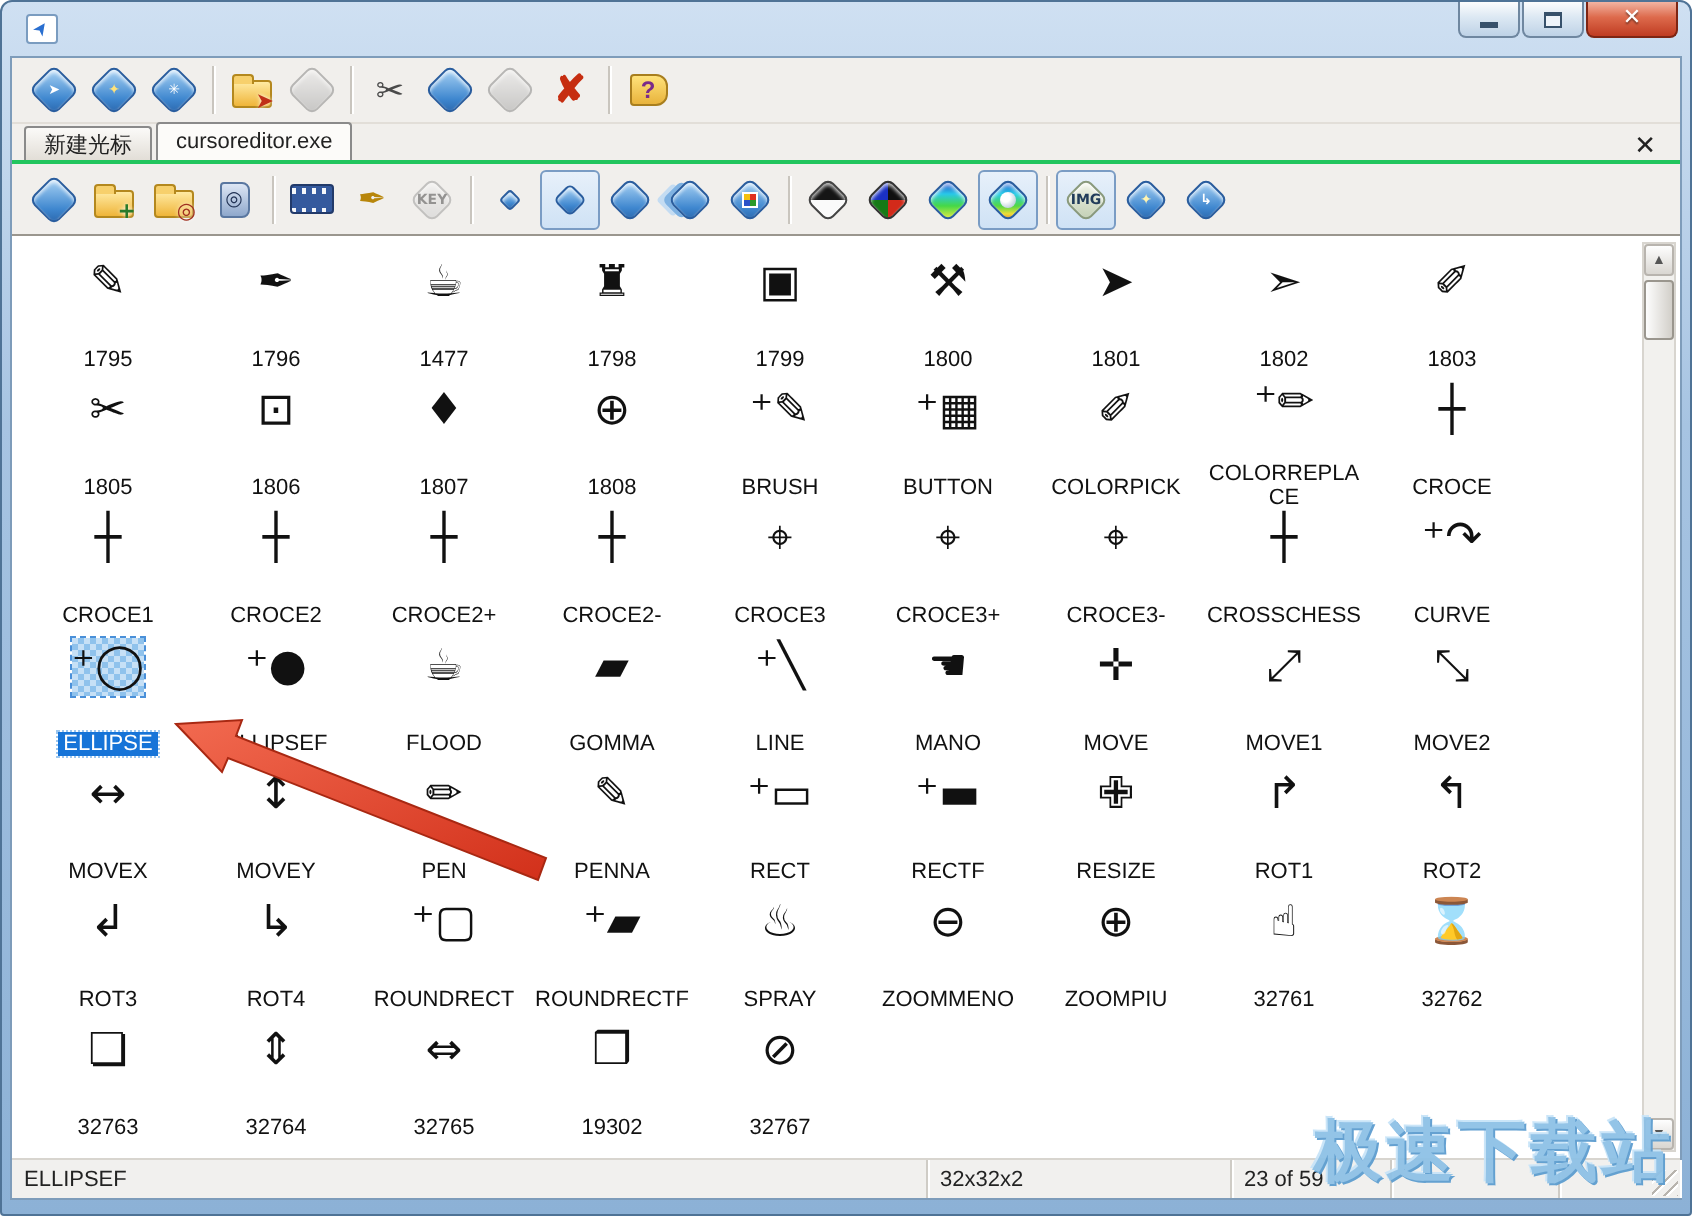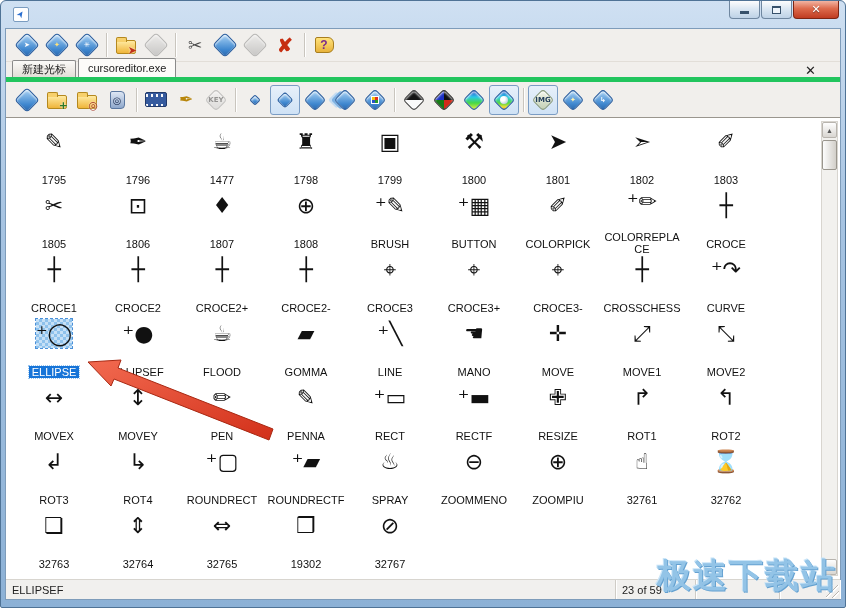--- a/index.html
+++ b/index.html
@@ -69,21 +69,21 @@
   .bookq{width:15px;height:18px;background:linear-gradient(#dde6f4,#8fa8cc);border:1px solid #5a77a0;border-radius:2px 4px 4px 2px;}
   .bookq .glyph{position:absolute;left:50%;top:50%;transform:translate(-50%,-50%);font-size:10px;font-weight:bold;font-family:"DejaVu Sans",sans-serif;}
   .bookhelp{width:19px;height:16px;background:linear-gradient(#ffe27a,#e8b33c);border:1px solid #a87e1e;border-radius:2px 6px 6px 2px;}
   .bookhelp .glyph{position:absolute;left:50%;top:50%;transform:translate(-50%,-50%);font-size:12px;font-weight:bold;}
   .film{width:22px;height:15px;background:#355a9e;border:1px solid #223a6a;border-radius:2px;
     background-image:repeating-linear-gradient(90deg,rgba(255,255,255,.95) 0 2px,transparent 2px 5px),
                      repeating-linear-gradient(90deg,rgba(255,255,255,.95) 0 2px,transparent 2px 5px);
     background-size:100% 3px;background-position:0 1px,0 11px;background-repeat:no-repeat;}
 
   
-  .tabbar{height:20px;background:#f1efec;display:flex;align-items:flex-end;padding:2px 18px 0 6px;border-bottom:5px solid #22c55e;}
+  .tabbar{height:20px;background:#f1efec;display:flex;align-items:flex-end;padding:2px 6px 0 6px;border-bottom:2px solid #22c55e;}
   .tab{height:17px;padding:1px 9px;font-size:11px;color:#222;background:linear-gradient(#fbfaf8,#e2ded7);
     border:1px solid #8a8a8a;border-bottom:none;border-radius:2px 2px 0 0;margin-right:2px;display:flex;align-items:center;cursor:default;}
   .tab.active{height:19px;background:#fcfbf9;font-size:11px;}
   .tab-close{margin-left:auto;align-self:center;font-size:13px;color:#222;padding:0 6px;cursor:default;line-height:1;}
 
   
   .content{position:relative;flex:1;background:#fff;overflow:hidden;}
   .grid{display:grid;grid-template-columns:repeat(9,84px);grid-auto-rows:64px;padding:4px 0 0 6px;}
   .cell{display:flex;flex-direction:column;align-items:center;padding-top:5px;cursor:default;}
   .gi-iconbox{width:36px;height:34px;display:flex;align-items:center;justify-content:center;}
@@ -647,20 +647,21 @@
 
       <div class="vscroll">
         <div class="sb-btn up">▲</div>
         <div class="sb-thumb"></div>
         <div class="sb-btn down">▼</div>
       </div>
     </div>
 
     <div class="statusbar">
       <div class="sb-field grow">ELLIPSEF</div>
+      <div class="sb-field" style="width:152px">32x32x2</div>
       <div class="sb-field" style="width:80px">23 of 59</div>
       <div class="sb-field" style="width:84px"></div>
       <div class="sb-field" style="width:60px;border-right:none"></div>
       <div class="grip"></div>
     </div>
 
   </div>
 
   <div class="watermark" style="color: rgb(142, 193, 230);">极速下载站</div>
 

